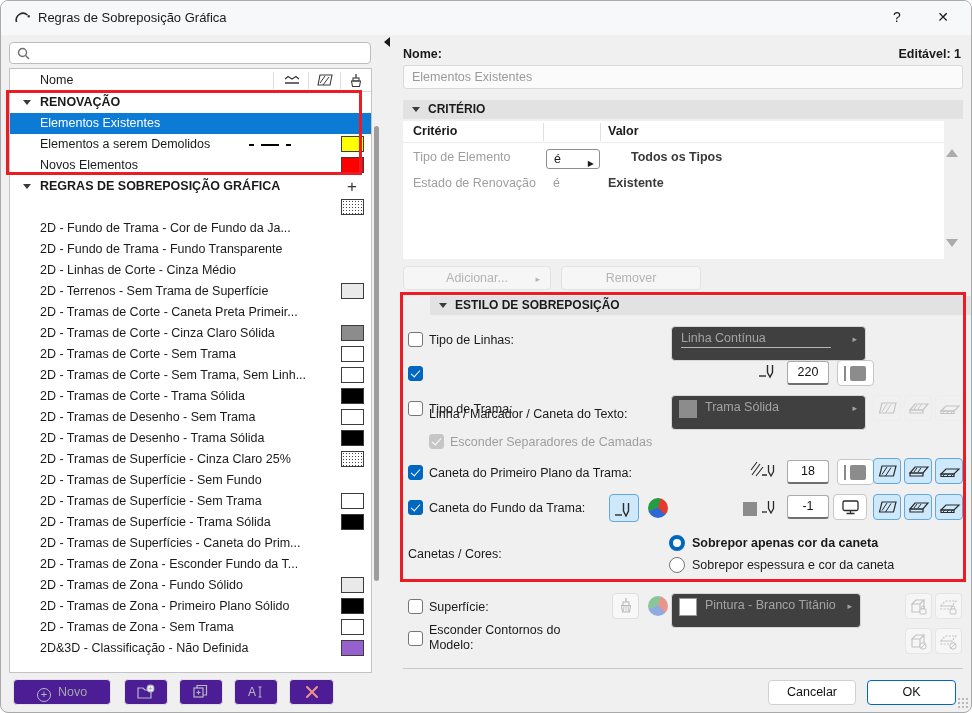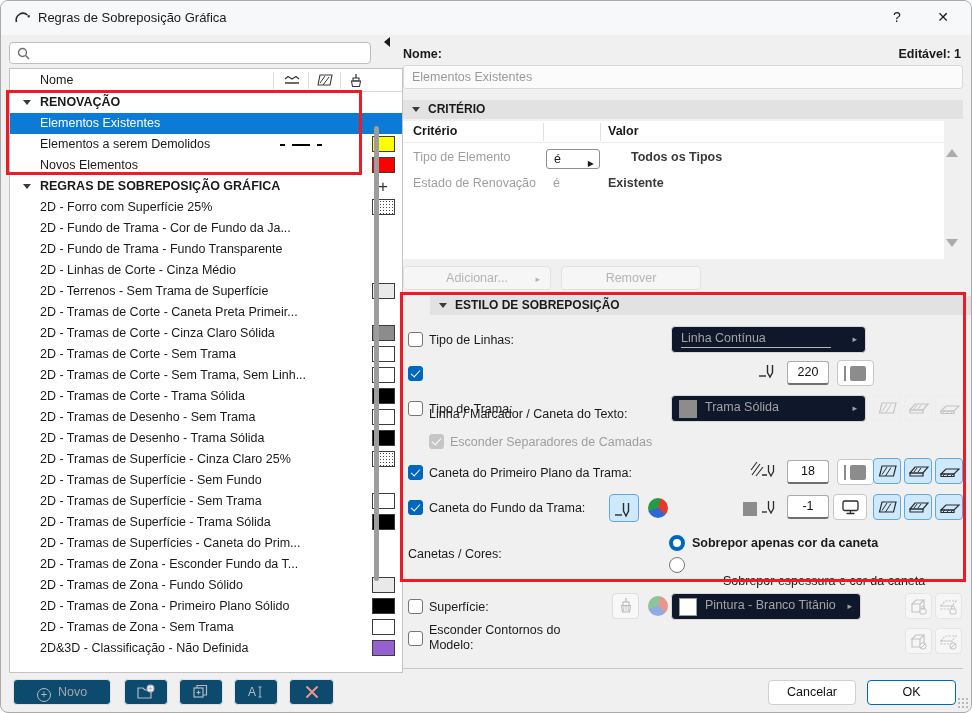--- a/index.html
+++ b/index.html
@@ -15,21 +15,21 @@
   .tbtn { top:0; width:44px; height:33px; text-align:center; line-height:33px; font-size:14px; color:#1a1a1a; cursor:default; }
 
   
   .search { left:8px; top:41px; width:362px; height:22px; background:#fff; border:1px solid #bdbdbd; border-radius:4px; }
   .search input { position:absolute; left:26px; top:1px; width:330px; height:18px; border:0; outline:0; font:inherit; color:#444; background:transparent; }
   .search input::placeholder { color:#8a8a8a; }
   .mag { left:7px; top:4px; width:13px; height:13px; }
 
   .splitter-arrow { left:383px; top:36px; width:0; height:0; border-top:5px solid transparent; border-bottom:5px solid transparent; border-right:6px solid #1a1a1a; }
 
-  .listbox { left:8px; top:67px; width:394px; height:605px; background:#fff; border:1px solid #c3c3c3; overflow:hidden; }
+  .listbox { left:8px; top:67px; width:363px; height:605px; background:#fff; border:1px solid #c3c3c3; overflow:hidden; }
   .lheader { position:absolute; left:0; top:0; width:100%; height:23px; border-bottom:1px solid #d9d9d9; background:#fff; }
   .lheader .nm { position:absolute; left:30px; top:4px; font-size:12.5px; color:#1a1a1a; }
   .colsep { position:absolute; top:3px; width:1px; height:17px; background:#dcdcdc; }
   .hic { position:absolute; top:4px; width:18px; height:15px; color:#3a3a3a; }
 
   .lrows { position:absolute; left:0; top:23px; width:100%; }
   .lrow { position:relative; height:21px; line-height:21px; white-space:nowrap; }
   .lrow .tri { position:absolute; left:13px; top:8px; width:0; height:0; border-left:4px solid transparent; border-right:4px solid transparent; border-top:5px solid #3a3a3a; }
   .lrow.grp { font-weight:bold; }
   .lrow.grp .glbl { position:absolute; left:30px; }
@@ -43,21 +43,21 @@
   .sw-purple { background:#9660cf; }
   .sw-dots { background:#fff; background-image:radial-gradient(#444 0.7px, transparent 0.8px); background-size:3px 3px; }
   .lineprev { position:absolute; right:72px; top:10px; width:50px; height:2px;
               background:linear-gradient(90deg,#000 0 5px,transparent 5px 12px,#000 12px 30px,transparent 30px 37px,#000 37px 42px,transparent 42px); }
 
   .vscroll { left:373px; top:125px; width:5px; height:455px; background:#9d9d9d; border-radius:3px; }
 
   .redbox { border:3px solid #ed1c24; background:transparent; pointer-events:none; z-index:5; }
 
   
-  .toolbtn { top:678px; height:26px; background:#0c4a6e; border:1px solid #e2e2e2; border-radius:4px; color:#b6bac0; text-align:center; }
+  .toolbtn { top:678px; height:26px; background:#4c1d95; border:1px solid #e2e2e2; border-radius:4px; color:#b6bac0; text-align:center; }
   .toolbtn svg { margin-top:4px; }
   .novo { left:12px; width:98px; color:#a6a6a6; line-height:24px; }
   .novo .plusc { display:inline-block; width:14px; height:14px; border:1.3px solid #b6bac0; border-radius:50%; line-height:11px; font-size:11px; color:#b6bac0; margin-right:7px; vertical-align:-2px; }
 
   
   .lbl { position:absolute; color:#1a1a1a; }
   .graylbl { color:#9e9e9e; }
   .nameinput { left:402px; top:64px; width:560px; height:24px; background:#fbfbfb; border:1px solid #d9d9d9; border-radius:3px; color:#9a9a9a; line-height:22px; padding-left:8px; }
   .secbar { height:19px; background:#e2e2e2; line-height:19px; font-weight:bold; font-size:12px; }
   .secbar .tri { display:inline-block; width:0; height:0; border-left:4px solid transparent; border-right:4px solid transparent; border-top:5px solid #3a3a3a; margin:0 8px 1px 9px; }
@@ -72,21 +72,21 @@
   .scr-dn { left:945px; top:238px; width:0; height:0; border-left:6px solid transparent; border-right:6px solid transparent; border-top:8px solid #ababab; }
 
   .gbtn { position:absolute; height:24px; background:#f6f6f6; border:1px solid #e2e2e2; border-radius:4px; color:#b4b4b4; text-align:center; line-height:22px; }
 
   
   .cb { position:absolute; width:15px; height:15px; border:1.4px solid #767676; border-radius:3px; background:#fff; }
   .cb.on { background:#0067c0; border-color:#0067c0; }
   .cb.on::after { content:""; position:absolute; left:4.4px; top:1.2px; width:4px; height:8px; border:solid #fff; border-width:0 1.7px 1.7px 0; transform:rotate(42deg); }
   .cb.dis { background:#c6c6c6; border-color:#c6c6c6; }
 
-  .drop { position:absolute; left:670px; width:195px; height:27px; background:#0f172a; border:1px solid #d7d7d7; border-radius:4px; }
+  .drop { position:absolute; left:670px; width:195px; height:35px; background:#404040; border:1px solid #d7d7d7; border-radius:4px; }
   .drop .dtxt { position:absolute; left:9px; top:4px; color:#a3a3a3; }
   .drop .darr { position:absolute; right:8px; top:7px; font-size:9px; color:#a3a3a3; }
   .drop .dline { position:absolute; left:9px; top:20px; width:150px; height:1px; background:#b5b5b5; }
   .drop .dsw { position:absolute; left:7px; top:4px; width:18px; height:18px; background:#8c8c8c; }
   .drop .dsw.white { background:#fff; border:1px solid #9a9a9a; }
   .drop .dtxt.shift { left:33px; }
 
   .peninput { position:absolute; width:42px; height:24px; background:#fff; border:1px solid #ababab; border-bottom:2px solid #6f6f6f; border-radius:3px; text-align:center; line-height:21px; color:#111; }
   .colorbtn { position:absolute; width:37px; height:26px; background:#fff; border:1px solid #c6c6c6; border-radius:4px; }
   .colorbtn .bar { position:absolute; left:6px; top:5px; width:2px; height:15px; background:#8a8a8a; }
@@ -175,21 +175,20 @@
         <div class="lrow itm">
           <span class="ilbl">Novos Elementos</span>
           <span class="sw sw-red"></span>
         </div>
         <div class="lrow grp">
           <span class="tri"></span>
           <span class="glbl">REGRAS DE SOBREPOSIÇÃO GRÁFICA</span>
           <span class="plusg">+</span>
         </div>
         <div class="lrow itm">
-          <span class="ilbl">2D - Forro com Superfície 25%</span>
           <span class="sw sw-dots"></span>
         </div>
         <div class="lrow itm">
           <span class="ilbl">2D - Fundo de Trama - Cor de Fundo da Ja...</span>
         </div>
         <div class="lrow itm">
           <span class="ilbl">2D - Fundo de Trama - Fundo Transparente</span>
         </div>
         <div class="lrow itm">
           <span class="ilbl">2D - Linhas de Corte - Cinza Médio</span>
@@ -465,21 +464,21 @@
         <path d="M2 11 L7 6 L20 6 L15 11 Z" fill="none" stroke="#2b2b2b" stroke-width="1.2"></path>
         <path d="M2 11 H15 V13.5 H2 Z" fill="none" stroke="#2b2b2b" stroke-width="1.2"></path>
         <path d="M4 13 L6 11 M8 13 L10 11 M12 13 L14 11" stroke="#2b2b2b" stroke-width="0.9"></path>
       </svg>
   </div>
 
   <span class="lbl" style="left:407px; top:546px;">Canetas / Cores:</span>
   <div class="radio on" style="left:668px; top:534px;"></div>
   <span class="lbl" style="left:691px; top:535px; font-weight:bold;">Sobrepor apenas cor da caneta</span>
   <div class="radio" style="left:668px; top:556px;"></div>
-  <span class="lbl" style="left:722px; top:557px;margin-top:16px;">Sobrepor espessura e cor da caneta</span>
+  <span class="lbl" style="left:691px; top:557px;">Sobrepor espessura e cor da caneta</span>
 
   <div class="cb" style="left:407px; top:598px;"></div>
   <span class="lbl" style="left:428px; top:599px;">Superfície:</span>
   <div class="brushbtn" style="left:611px; top:592px;">
     <svg style="position:absolute; left:5px; top:3px;" width="16" height="18" viewBox="0 0 16 18">
       <path d="M8 1 V5" stroke="#b9b9b9" stroke-width="1.3"></path>
       <rect x="5" y="5" width="6" height="3.5" fill="none" stroke="#b9b9b9" stroke-width="1.1"></rect>
       <path d="M3.5 8.5 H12.5 L11.5 15 H4.5 Z" fill="none" stroke="#b9b9b9" stroke-width="1.1"></path>
       <path d="M6 9 L5.5 14.5 M8 9 L8 14.5 M10 9 L10.5 14.5" stroke="#b9b9b9" stroke-width="0.8"></path>
     </svg>

